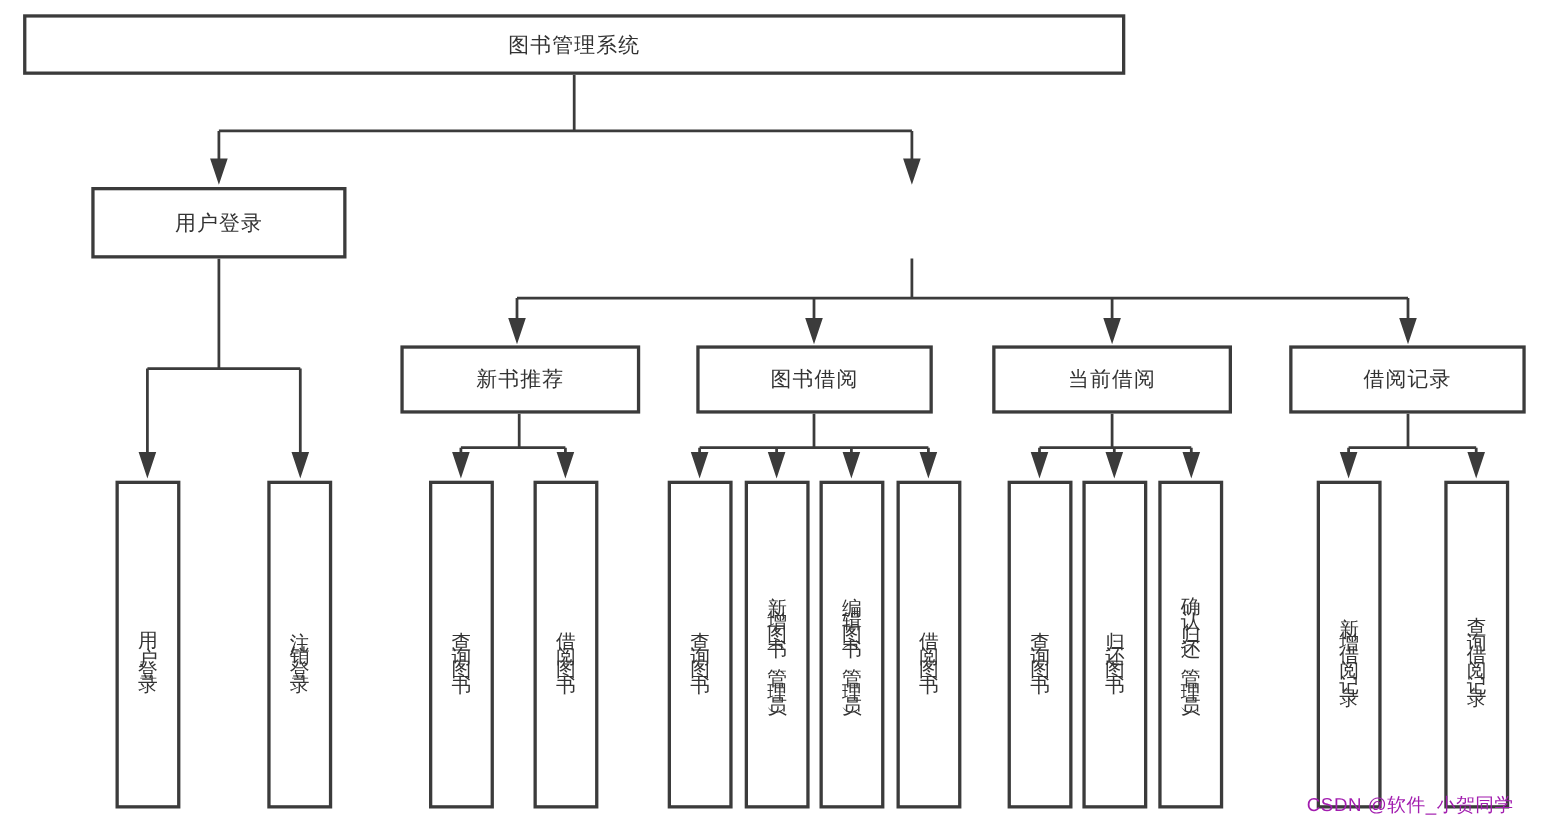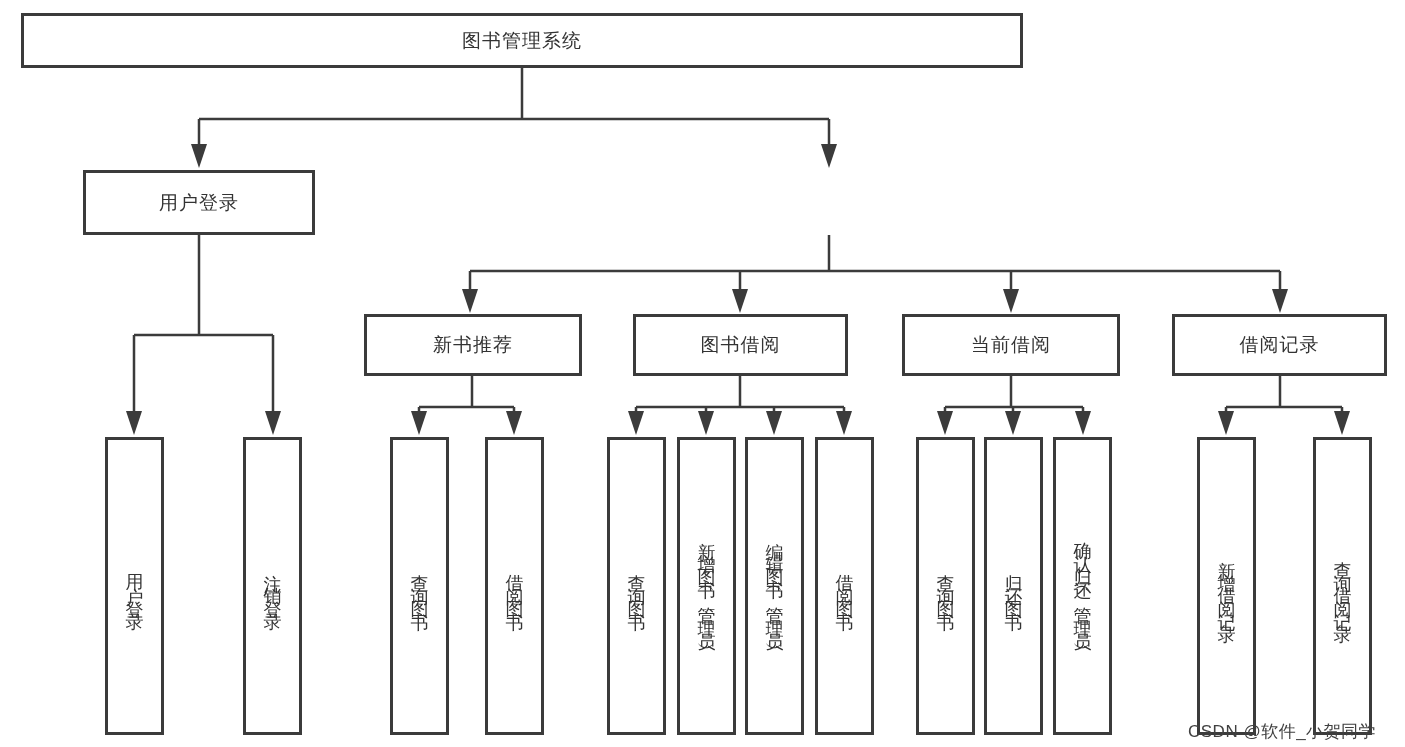--- a/index.html
+++ b/index.html
@@ -40,21 +40,21 @@
     font-size: 18px;
     line-height: 1;
     letter-spacing: 13px;
     color: #333333;
   }
   .watermark {
     position: absolute;
     left: 1188px;
     top: 720px;
     font-size: 17px;
-    color: #404040;
+    color: #a21caf;
     letter-spacing: 0.5px;
     white-space: nowrap;
   }
 </style>
 </head>
 <body>
 
 <div class="canvas">
 
   <svg class="connectors" viewBox="0 0 1405 747" xmlns="http://www.w3.org/2000/svg">

